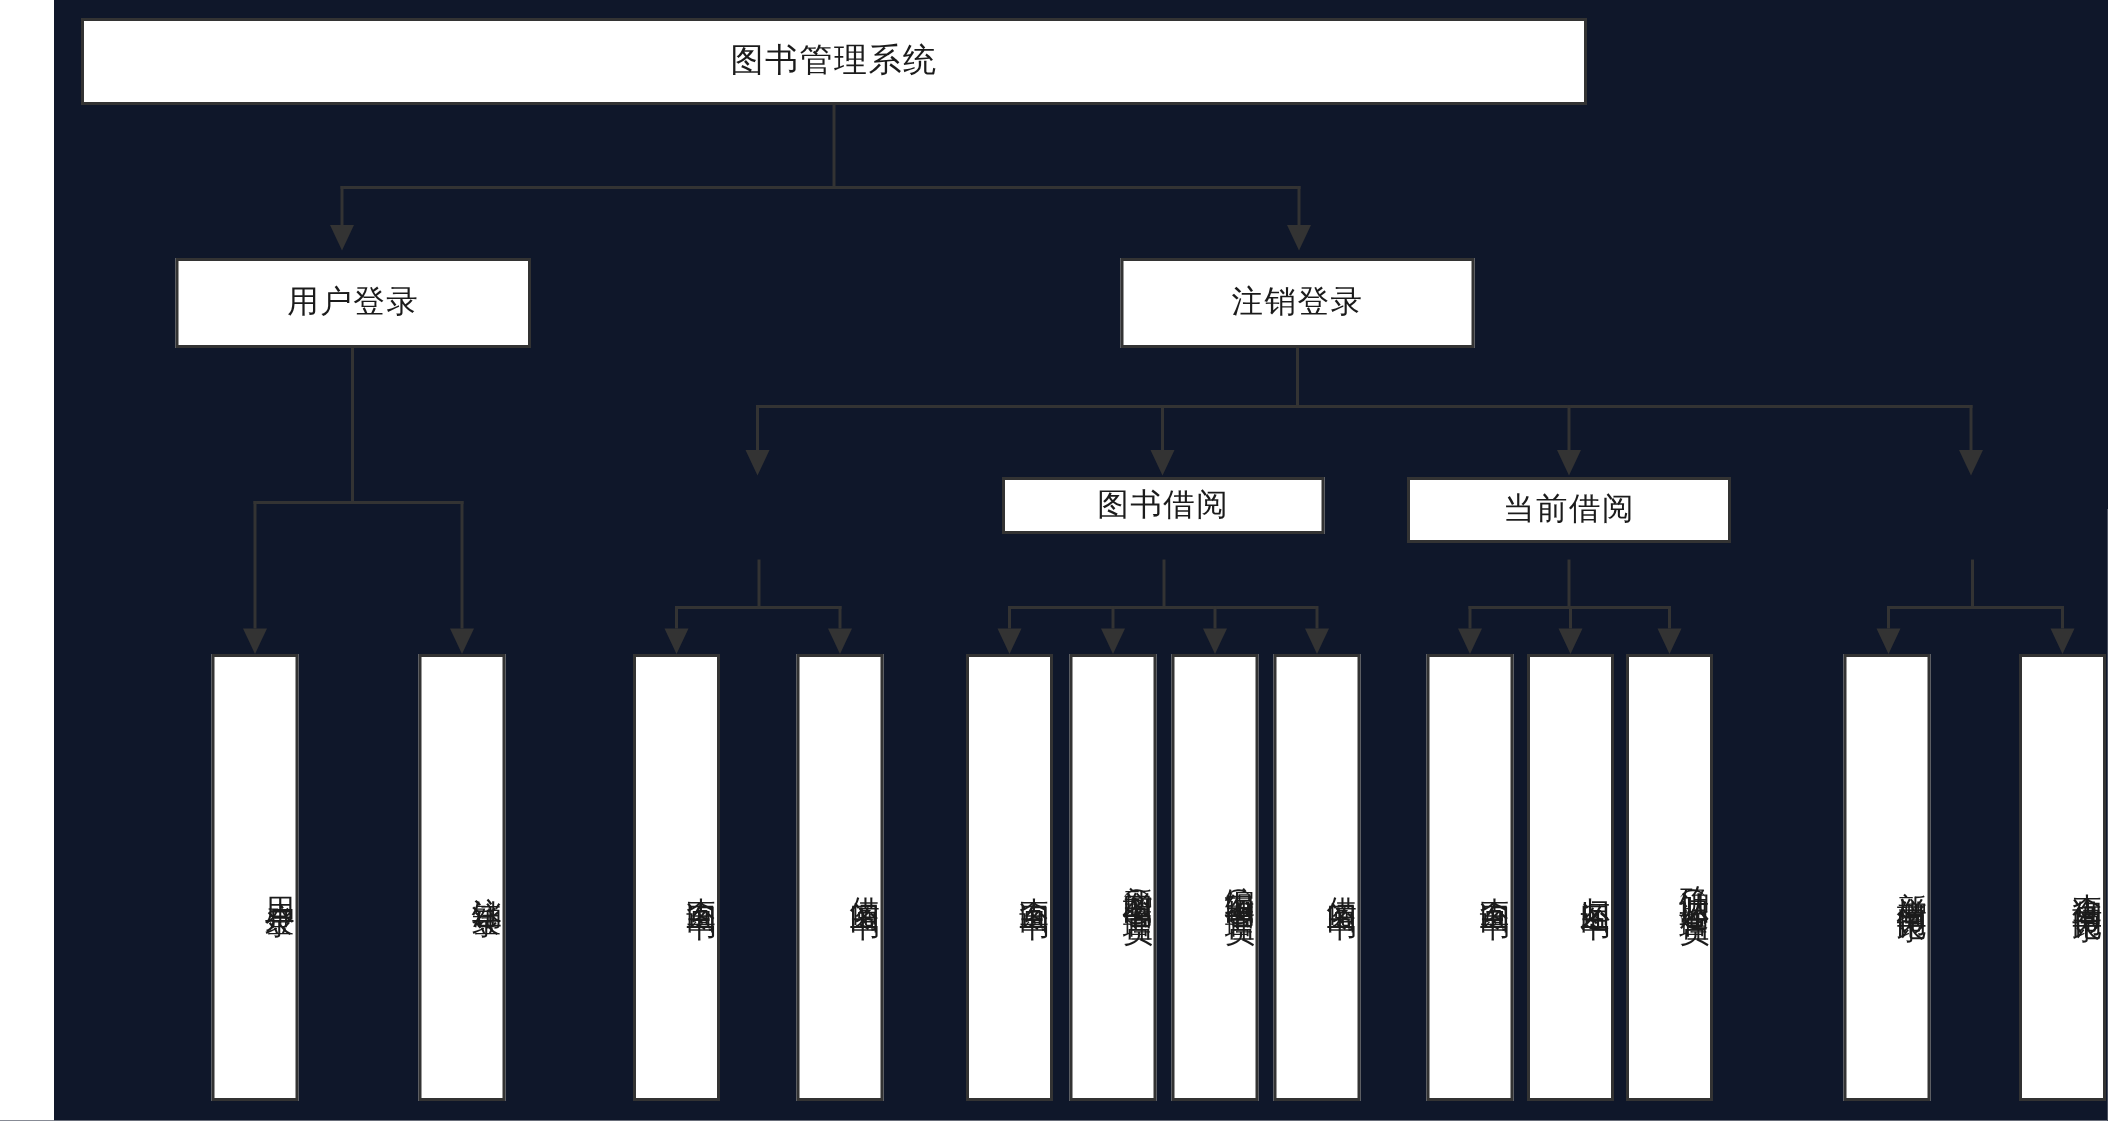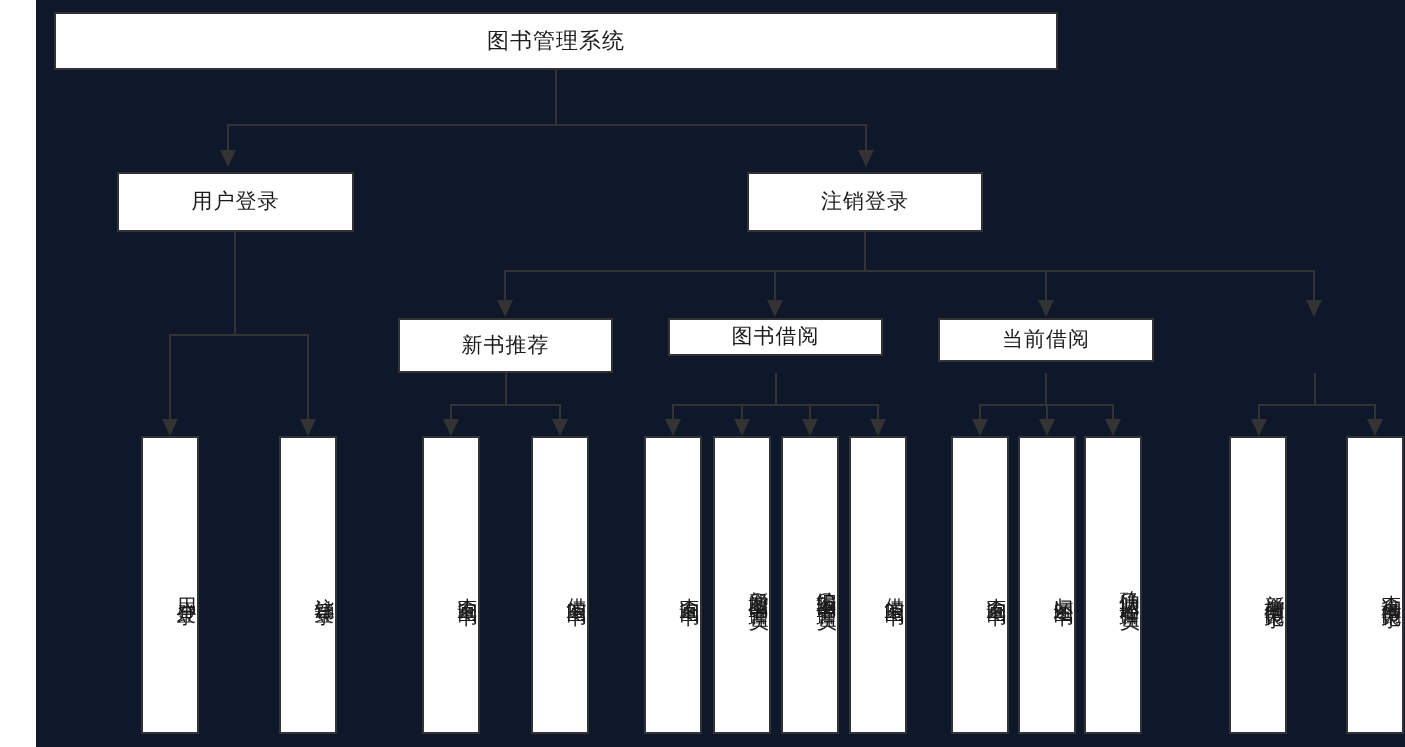--- a/index.html
+++ b/index.html
@@ -112,23 +112,20 @@
 
   <div class="ln v" style="left:738px;top:270px;width:2px;height:30px;"></div>
   <div class="arrow" style="left:731px;top:300px;"></div>
 
   <div class="ln v" style="left:1009px;top:270px;width:2px;height:30px;"></div>
   <div class="arrow" style="left:1002px;top:300px;"></div>
 
   <div class="ln v" style="left:1277px;top:270px;width:2px;height:30px;"></div>
   <div class="arrow" style="left:1270px;top:300px;"></div>
 
-  <div class="box h" style="left:362px;top:318px;width:215px;height:55px;">
-    <span>新书推荐</span>
-  </div>
   <div class="box h" style="left:632px;top:318px;width:215px;height:38px;">
     <span>图书借阅</span>
   </div>
   <div class="box h" style="left:902px;top:318px;width:216px;height:44px;">
     <span>当前借阅</span>
   </div>
 
   <div class="ln v" style="left:469px;top:373px;width:2px;height:33px;"></div>
   <div class="ln h" style="left:414px;top:404px;width:111px;height:2px;"></div>
   <div class="ln v" style="left:414px;top:404px;width:2px;height:15px;"></div>

